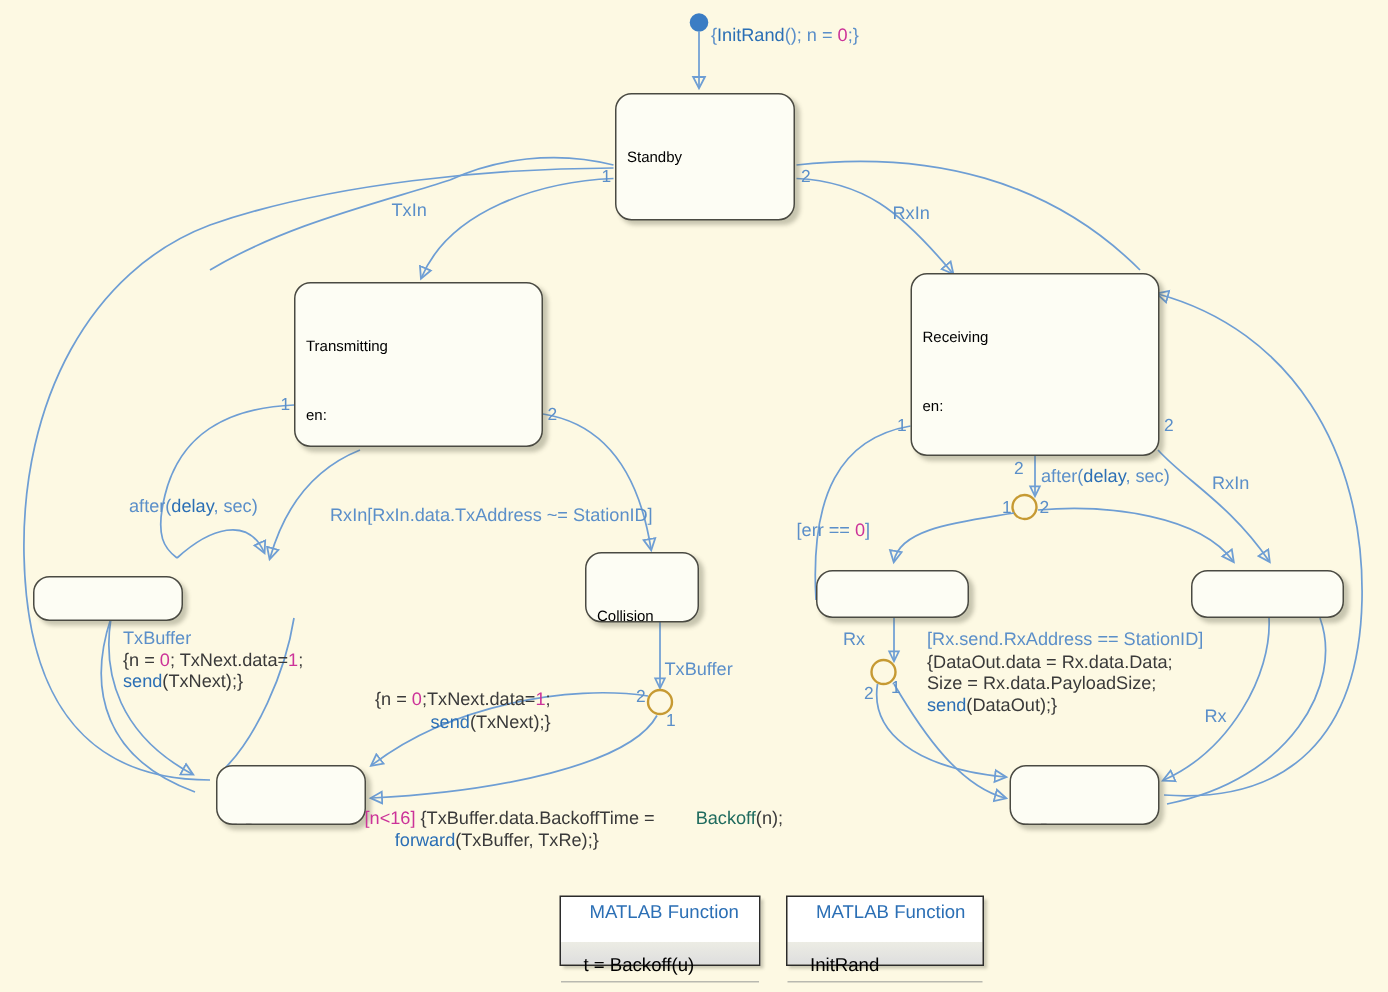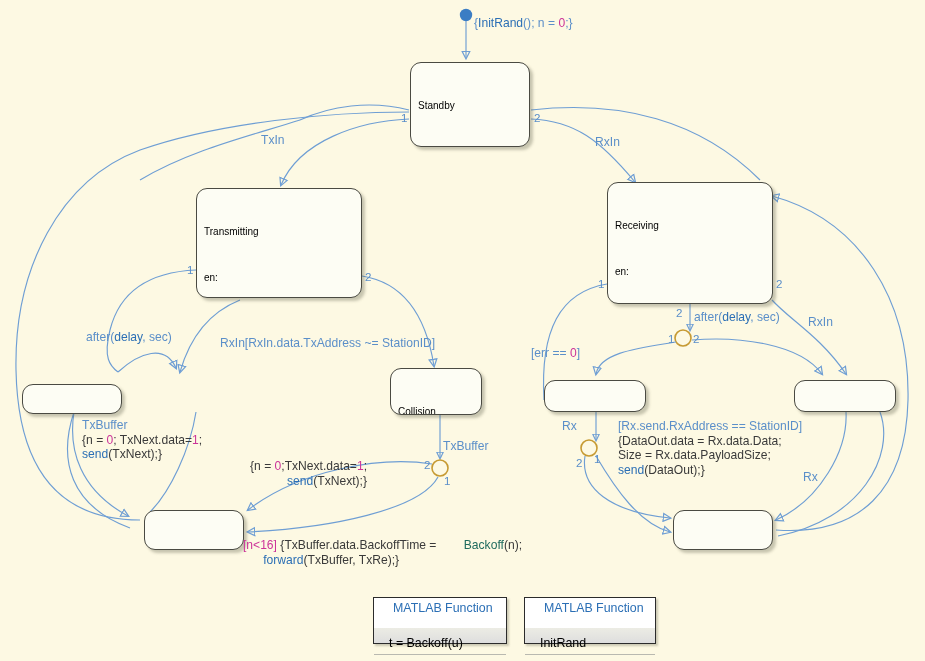--- a/index.html
+++ b/index.html
@@ -169,21 +169,21 @@
     <div>Receiving</div>
     <div>en:</div>
     
     
     
     
     
     
   </div>
 
-  <div class="state" id="st-collision" style="left:390px; top:368px; width:92px; height:47px;">
+  <div class="state" id="st-collision" style="left:390px; top:368px; width:76px; height:47px;">
     <div>Collision</div>
     
     
   </div>
 
   <div class="state" id="st-txsuccess" style="left:22px; top:384px; width:100px; height:30px;">
     
   </div>
 
   <div class="state" id="st-txreset" style="left:144px; top:510px; width:100px; height:40px;">

